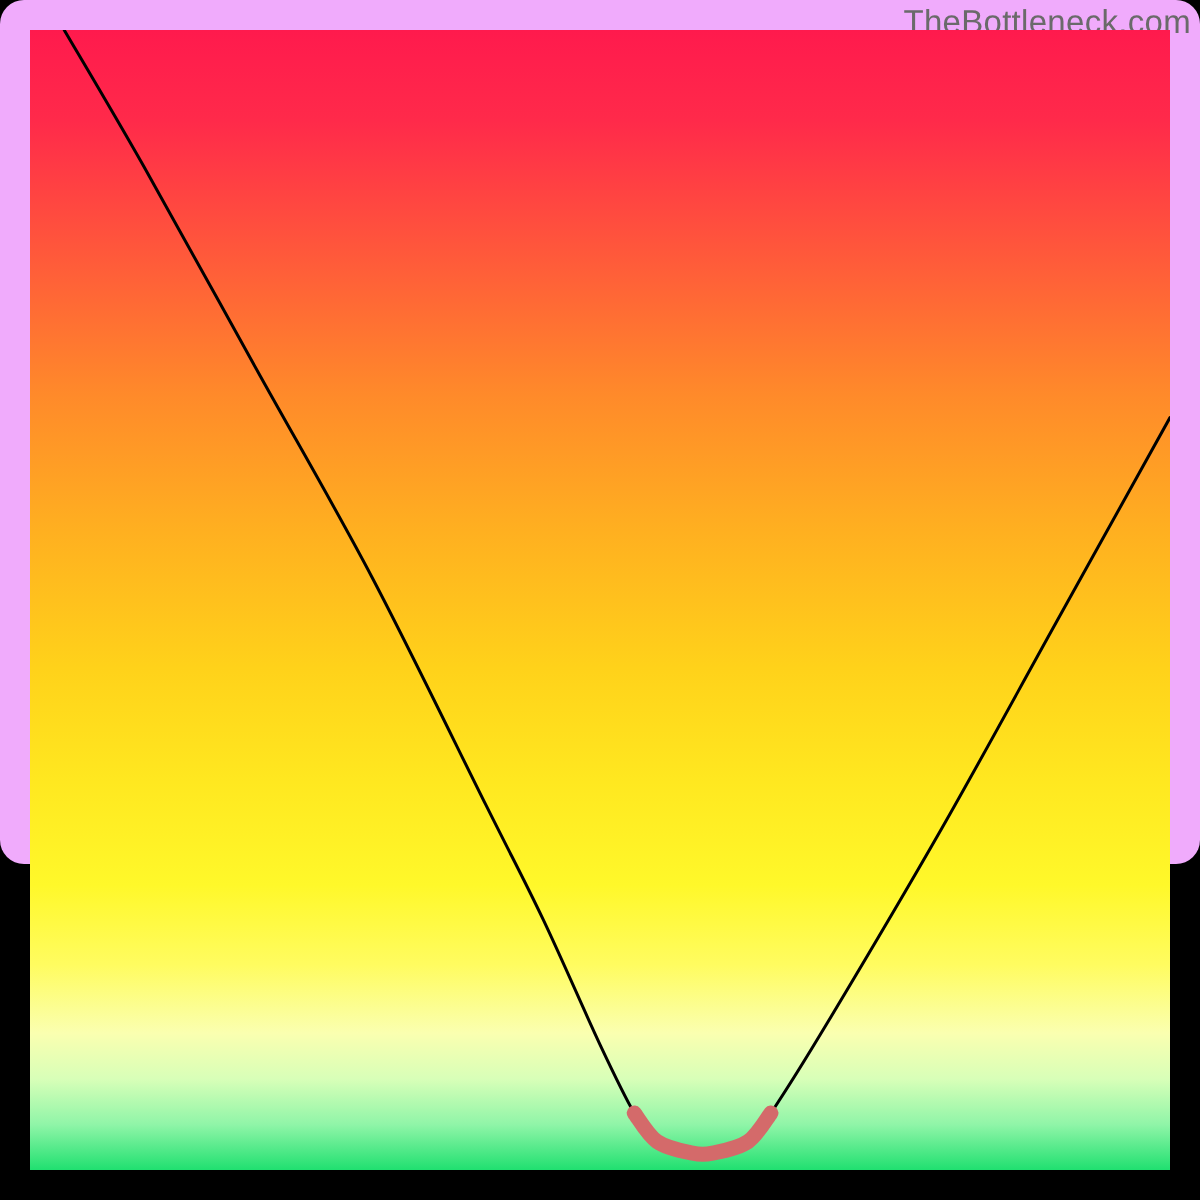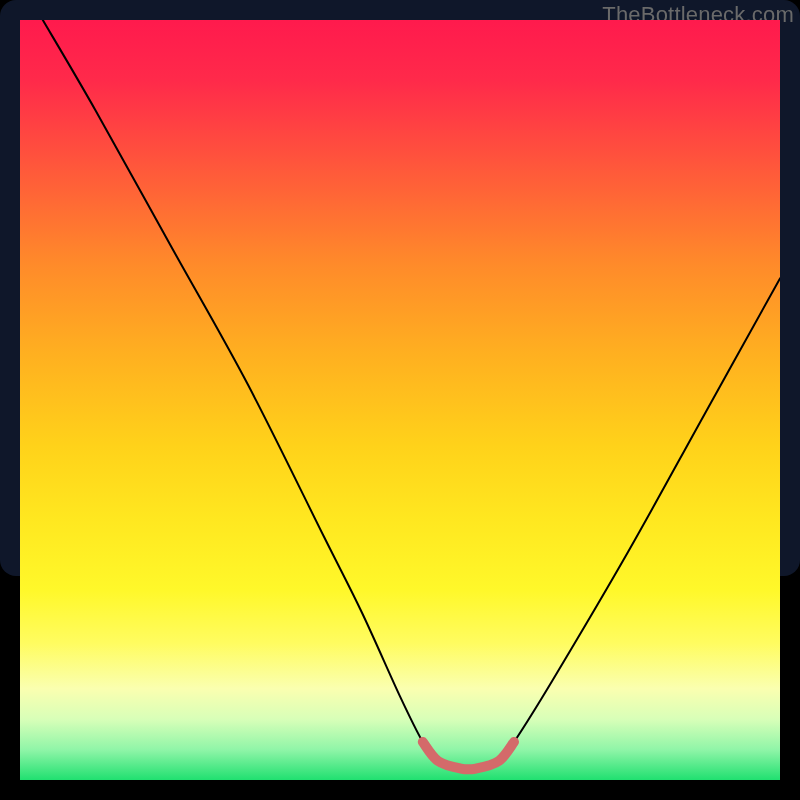--- a/index.html
+++ b/index.html
@@ -8,21 +8,21 @@
     width: 800px;
     height: 800px;
     background: #000;
     overflow: hidden;
     font-family: Arial, Helvetica, sans-serif;
   }
   .chart-frame {
     position: relative;
     width: 800px;
     height: 576px;
-    background: #0f172a;
+    background: #f0abfc;
     border-radius: 16px;
   }
   .plot-area {
     position: absolute;
     left: 20px;
     top: 20px;
     width: 760px;
     height: 760px;
     overflow: hidden;
   }

